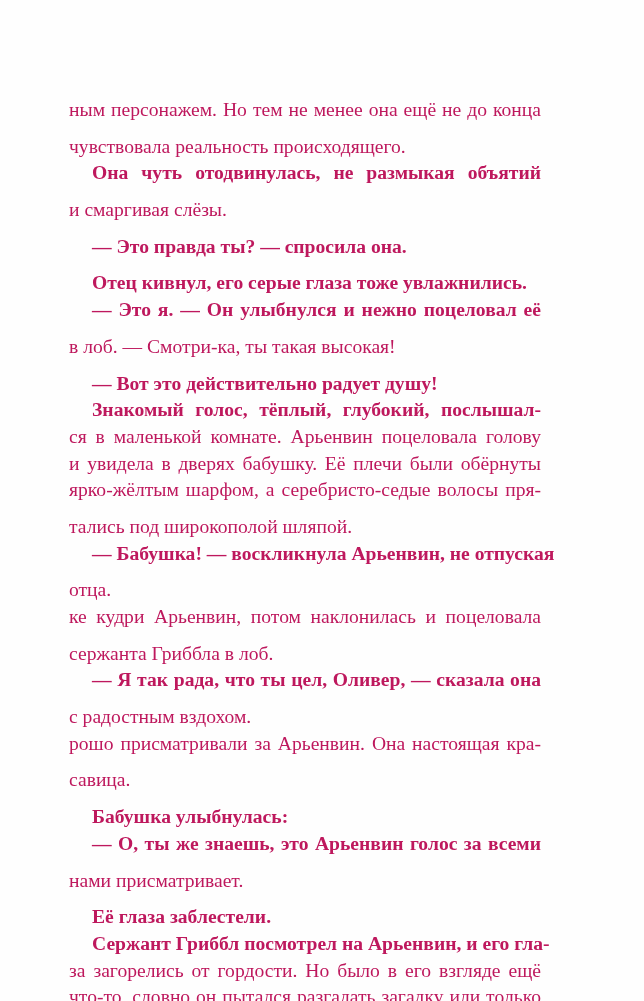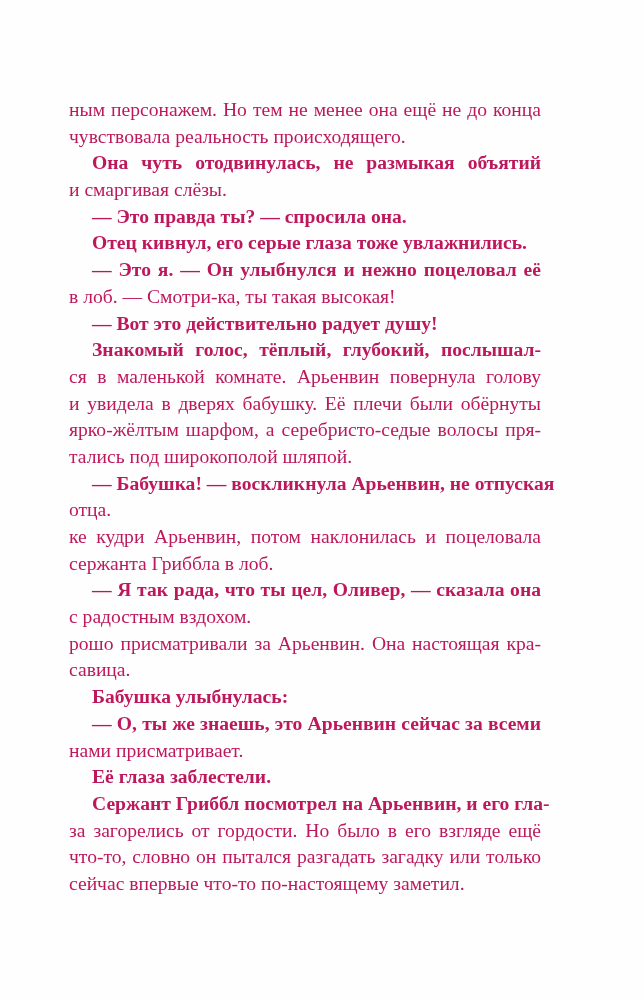--- a/index.html
+++ b/index.html
@@ -10,51 +10,51 @@
   .text {
     position: absolute; left: 69px; top: 97px; width: 472px;
     font-family: "Liberation Serif", "DejaVu Serif", serif;
     font-size: 19.6px; line-height: 26.7px; color: #be185d;
   }
   .line {
     display: block; height: 26.7px; white-space: nowrap;
     text-align: justify; text-align-last: justify;
   }
   .line.indent { padding-left: 23px; font-weight: bold; }
-  .line.last { text-align-last: left; }
+  .line.last { text-align-last: left; margin-top: 10px; }
 </style>
 </head>
 <body>
 
 <div class="page">
   <div class="text" id="text-block">
       <span class="line">ным персонажем. Но тем не менее она ещё не до конца</span>
       <span class="line last">чувствовала реальность происходящего.</span>
       <span class="line indent">Она чуть отодвинулась, не размыкая объятий</span>
       <span class="line last">и смаргивая слёзы.</span>
       <span class="line indent last">— Это правда ты? — спросила она.</span>
       <span class="line indent last">Отец кивнул, его серые глаза тоже увлажнились.</span>
       <span class="line indent">— Это я. — Он улыбнулся и нежно поцеловал её</span>
       <span class="line last">в лоб. — Смотри-ка, ты такая высокая!</span>
       <span class="line indent last">— Вот это действительно радует душу!</span>
       <span class="line indent">Знакомый голос, тёплый, глубокий, послышал-</span>
-      <span class="line">ся в маленькой комнате. Арьенвин повернула голову</span>
+      <span class="line">ся в маленькой комнате. Арьенвин поцеловала голову</span>
       <span class="line">и увидела в дверях бабушку. Её плечи были обёрнуты</span>
       <span class="line">ярко-жёлтым шарфом, а серебристо-седые волосы пря-</span>
       <span class="line last">тались под широкополой шляпой.</span>
       <span class="line indent">— Бабушка! — воскликнула Арьенвин, не отпуская</span>
       <span class="line last">отца.</span>
       <span class="line">ке кудри Арьенвин, потом наклонилась и поцеловала</span>
       <span class="line last">сержанта Гриббла в лоб.</span>
       <span class="line indent">— Я так рада, что ты цел, Оливер, — сказала она</span>
       <span class="line last">с радостным вздохом.</span>
       <span class="line">рошо присматривали за Арьенвин. Она настоящая кра-</span>
       <span class="line last">савица.</span>
       <span class="line indent last">Бабушка улыбнулась:</span>
-      <span class="line indent">— О, ты же знаешь, это Арьенвин сейчас за всеми</span>
+      <span class="line indent">— О, ты же знаешь, это Арьенвин голос за всеми</span>
       <span class="line last">нами присматривает.</span>
       <span class="line indent last">Её глаза заблестели.</span>
       <span class="line indent">Сержант Гриббл посмотрел на Арьенвин, и его гла-</span>
       <span class="line">за загорелись от гордости. Но было в его взгляде ещё</span>
       <span class="line">что-то, словно он пытался разгадать загадку или только</span>
       <span class="line last">сейчас впервые что-то по-настоящему заметил.</span>
     </div>
 </div>
 
 </body></html>

